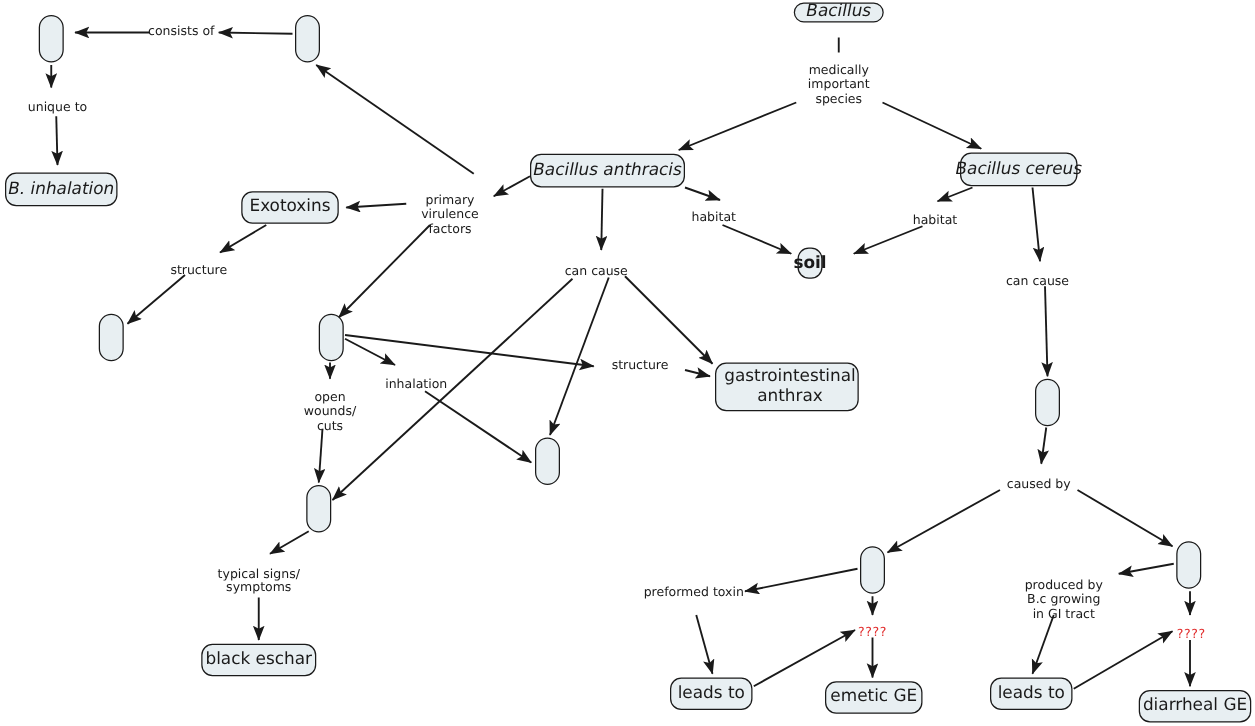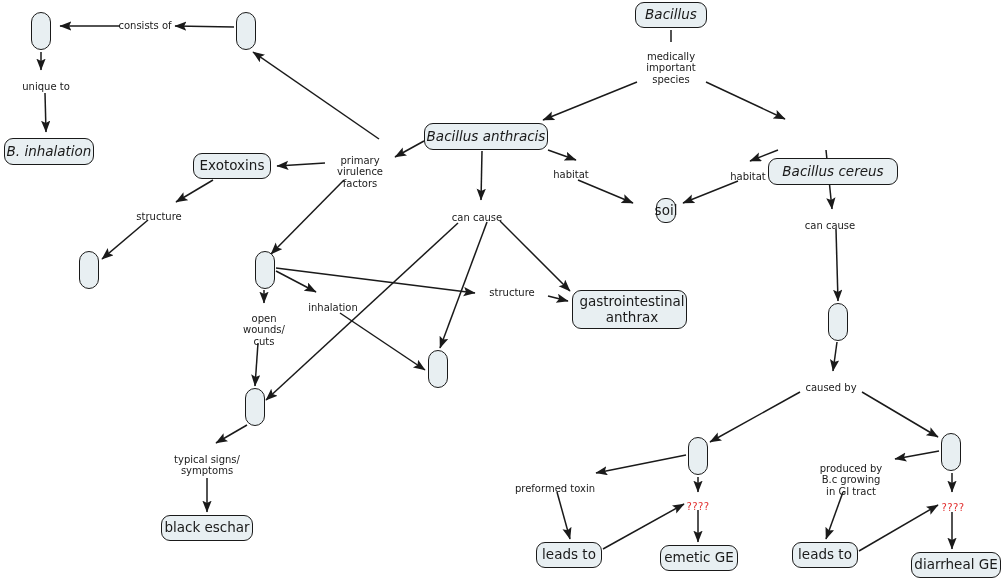--- a/index.html
+++ b/index.html
@@ -121,25 +121,25 @@
         <path d="M 952 473 L 952 492" fill="none" stroke="#1a1a1a" stroke-width="1.5" marker-end="url(#arrowhead)"></path>
         <path d="M 952 512 L 952 549" fill="none" stroke="#1a1a1a" stroke-width="1.5" marker-end="url(#arrowhead)"></path>
         <path d="M 859 551 L 938 505" fill="none" stroke="#1a1a1a" stroke-width="1.5" marker-end="url(#arrowhead)"></path>
       </g>
   </svg>
 
   <div id="nodes-layer">
       <div class="pill" style="left: 31px; top: 12px; width: 20px; height: 38px;"></div>
       <div class="pill" style="left: 236px; top: 12px; width: 20px; height: 38px;"></div>
       <div class="node italic" style="left: 4px; top: 138px; width: 90px; height: 27px;">B. inhalation</div>
-      <div class="node italic" style="left: 635px; top: 2px; width: 72px; height: 26px;">Bacillus</div>
+      <div class="node italic" style="left: 635px; top: 2px; width: 72px; height: 16px;">Bacillus</div>
       <div class="node italic" style="left: 424px; top: 123px; width: 124px; height: 27px;">Bacillus anthracis</div>
-      <div class="node italic" style="left: 768px; top: 122px; width: 130px; height: 27px; margin-top: 36px;">Bacillus cereus</div>
+      <div class="node italic" style="left: 768px; top: 122px; width: 94px; height: 27px;">Bacillus cereus</div>
       <div class="node" style="left: 193px; top: 153px; width: 78px; height: 26px;">Exotoxins</div>
-      <div class="node" style="left: 656px; top: 198px; width: 20px; height: 25px;">soil</div>
+      <div class="node" style="left: 638px; top: 198px; width: 20px; height: 25px; font-weight: bold;">soil</div>
       <div class="pill" style="left: 79px; top: 251px; width: 20px; height: 38px;"></div>
       <div class="pill" style="left: 255px; top: 251px; width: 20px; height: 38px;"></div>
       <div class="node" style="left: 572px; top: 290px; width: 115px; height: 39px; padding-left: 12px;">gastrointestinal
 anthrax</div>
       <div class="pill" style="left: 428px; top: 350px; width: 20px; height: 38px;"></div>
       <div class="pill" style="left: 828px; top: 303px; width: 20px; height: 38px;"></div>
       <div class="pill" style="left: 245px; top: 388px; width: 20px; height: 38px;"></div>
       <div class="node" style="left: 161px; top: 515px; width: 92px; height: 26px;">black eschar</div>
       <div class="pill" style="left: 688px; top: 437px; width: 20px; height: 38px;"></div>
       <div class="pill" style="left: 941px; top: 433px; width: 20px; height: 38px;"></div>
@@ -163,21 +163,21 @@
       <div class="linklabel" style="left: 477px; top: 212px;">can cause</div>
       <div class="linklabel" style="left: 830px; top: 220px;">can cause</div>
       <div class="linklabel" style="left: 333px; top: 302px;">inhalation</div>
       <div class="linklabel" style="left: 512px; top: 287px;">structure</div>
       <div class="linklabel" style="left: 264px; top: 313px;">open
 wounds/
 cuts</div>
       <div class="linklabel" style="left: 831px; top: 382px;">caused by</div>
       <div class="linklabel" style="left: 207px; top: 454px;">typical signs/
 symptoms</div>
-      <div class="linklabel" style="left: 555px; top: 483px;">preformed toxin</div>
+      <div class="linklabel" style="left: 555px; top: 469px;">preformed toxin</div>
       <div class="linklabel" style="left: 851px; top: 463px;">produced by
 B.c growing
 in GI tract</div>
       <div class="linklabel unknown" style="left: 698px; top: 501px;">????</div>
       <div class="linklabel unknown" style="left: 953px; top: 502px;">????</div>
     </div>
 
 </div>
 
 </body></html>

